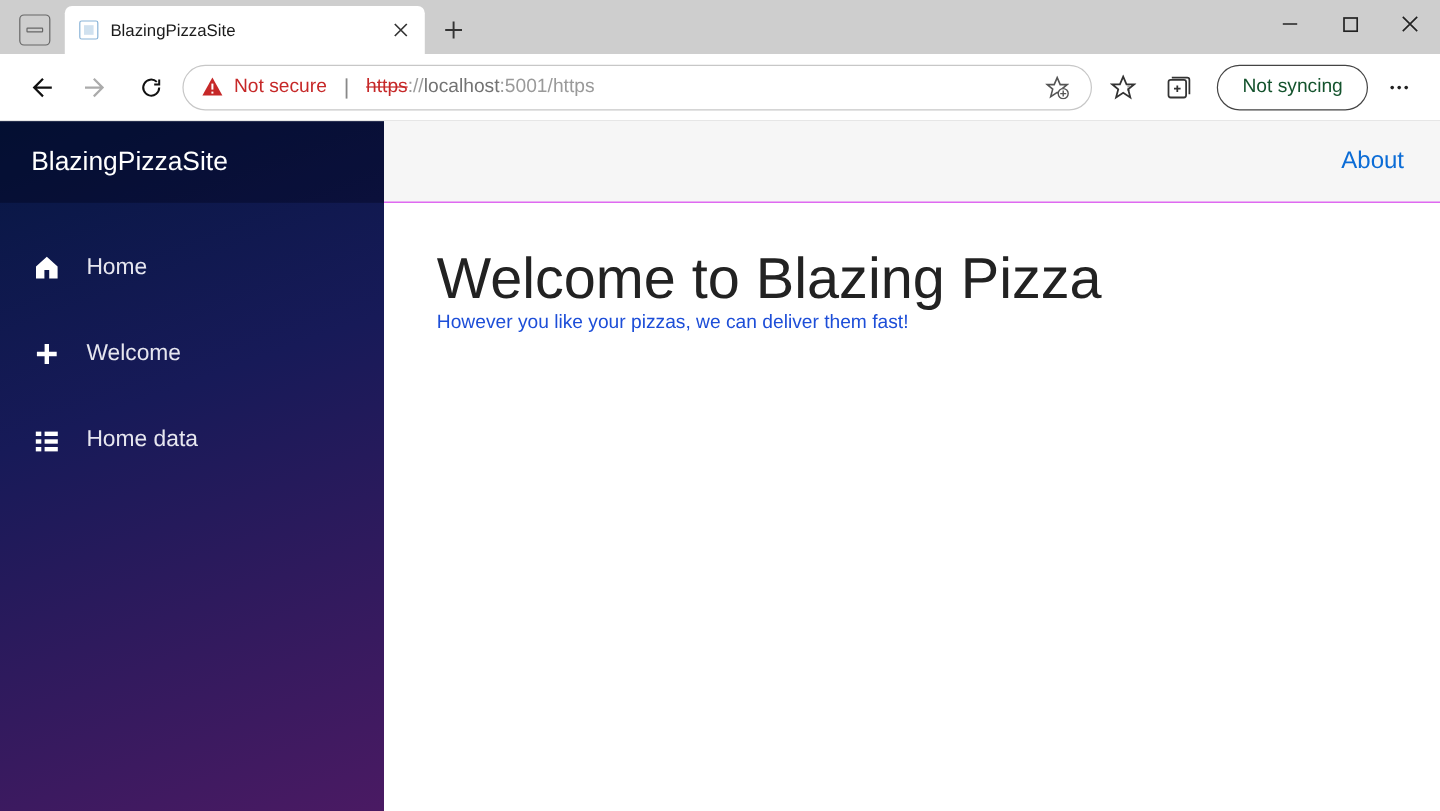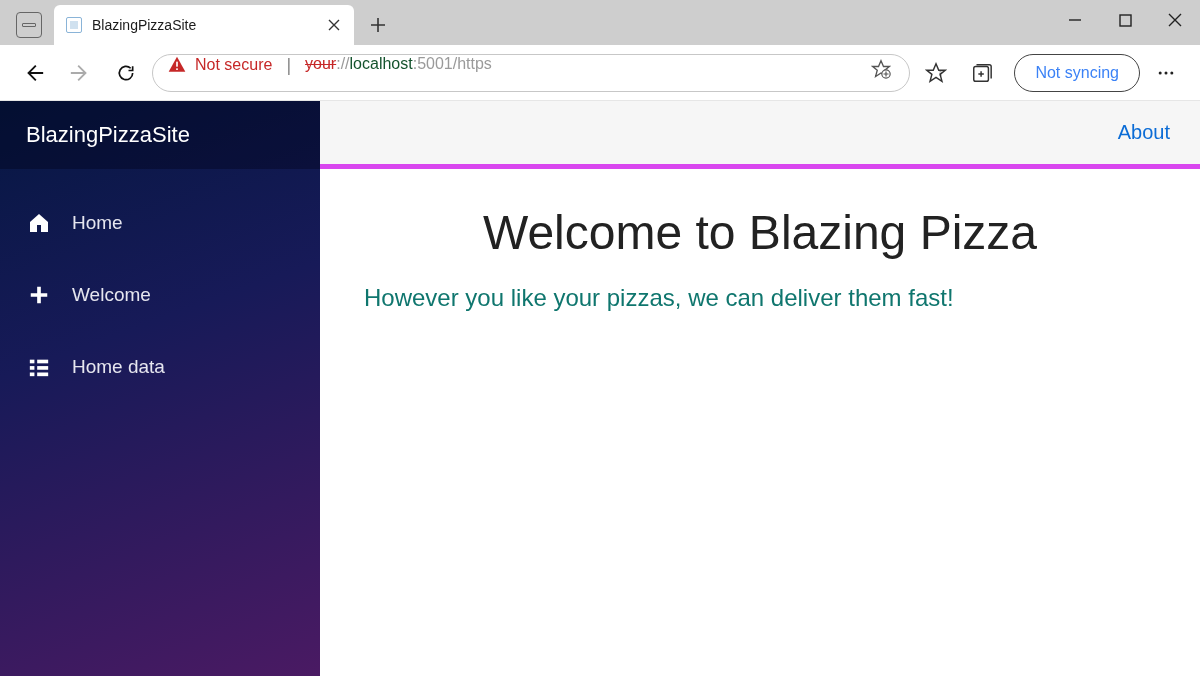--- a/index.html
+++ b/index.html
@@ -63,34 +63,34 @@
     display:flex; align-items:center; padding:0 14px; gap:6px;
     border-bottom:1px solid #e6e6e6;
   }
   .nav-btn {
     width:40px;height:40px;border-radius:4px;
     display:flex;align-items:center;justify-content:center;cursor:pointer;
   }
   .nav-btn.disabled { opacity:.35; cursor:default;}
   .addressbar {
     flex:1; height:38px; border:1px solid #c7c7c7; border-radius:19px;
-    display:flex; align-items:flex-start; padding:0 14px; gap:10px;
+    display:flex; align-items:center; padding:0 14px; gap:10px;
     background:#fff;
   }
   .sec-warn { display:flex;align-items:center;gap:8px;}
   .sec-warn-text { color:#c62828; font-size:16px;}
   .sec-divider { color:#888; font-size:18px; margin:0 4px;}
   .url { font-size:16px; color:#9a9a9a;}
   .url .scheme { color:#c62828; text-decoration:line-through;}
-  .url .host { color:#14532d;}
+  .url .host { color:#737373;}
   .addressbar .spacer{flex:1;}
   .addr-icon {width:28px;height:28px;display:flex;align-items:center;justify-content:center;cursor:pointer;}
   .sync-btn {
     height:38px;border:1.5px solid #444;border-radius:19px;
-    padding:0 20px;display:flex;align-items:center;font-size:16px;color:#3b82f6;
+    padding:0 20px;display:flex;align-items:center;font-size:16px;color:#14532d;
     cursor:pointer; margin-left:6px;
   }
   .more-btn {
     width:40px;height:40px;display:flex;align-items:center;justify-content:center;cursor:pointer;
   }
   
   .page {
     flex:1; display:flex;
   }
   .sidebar {
@@ -106,27 +106,27 @@
   .sidebar-item {
     display:flex;align-items:center;gap:20px;
     padding:0 26px;height:72px;cursor:pointer;
     font-size:19px;color:#e6e6ef;
   }
   .sidebar-icon{width:26px;height:26px;display:flex;align-items:center;justify-content:center;}
   .content {
     flex:1; display:flex;flex-direction:column;
   }
   .topbar {
-    height:68px;background:#f6f6f6;border-bottom:5px solid #d946ef;
+    height:68px;background:#f6f6f6;border-bottom:1px solid #d946ef;
     display:flex;align-items:center;justify-content:flex-end;padding:0 30px;
   }
   .about-link {color:#0b6cd6;font-size:20px;cursor:pointer;}
   .main {padding:36px 44px;}
-  .main h1 {font-size:48px;font-weight:400;color:#222;margin-bottom:24px;text-align:center;}
-  .main p {font-size:24px;color:#0f766e;}
+  .main h1 {font-size:48px;font-weight:400;color:#222;}
+  .main p {font-size:16px;color:#1d4ed8;}
   svg{display:block;}
 </style>
 </head>
 <body>
 
 <div class="titlebar">
   <div class="tab-actions-square">
     <div class="inner"></div>
   </div>
   <div class="tab">
@@ -183,21 +183,21 @@
     <span class="sec-warn">
       <svg width="20" height="20" viewBox="0 0 24 24">
           <path d="M12 2 L22 20 H2 Z" fill="#c62828"></path>
           <rect x="11" y="8" width="2" height="6" fill="#fff"></rect>
           <rect x="11" y="16" width="2" height="2" fill="#fff"></rect>
         </svg>
       <span class="sec-warn-text">Not secure</span>
     </span>
     <span class="sec-divider">|</span>
     <span class="url">
-      <span class="scheme">your</span><span>://</span><span class="host">localhost</span><span>:5001</span><span>/https</span>
+      <span class="scheme">https</span><span>://</span><span class="host">localhost</span><span>:5001</span><span>/https</span>
     </span>
     <span class="spacer"></span>
     <span class="addr-icon">
       <svg width="20" height="20" viewBox="0 0 24 24">
           <path d="M12 2 L15 9 L22 9 L16.5 13.5 L18.5 21 L12 16.8 L5.5 21 L7.5 13.5 L2 9 L9 9 Z" fill="none" stroke="#555" stroke-width="1.6"></path>
           <circle cx="18" cy="18" r="5" fill="#fff" stroke="#555" stroke-width="1.4"></circle>
           <path d="M18 15 V21 M15 18 H21" stroke="#555" stroke-width="1.4"></path>
         </svg>
     </span>
   </div>

